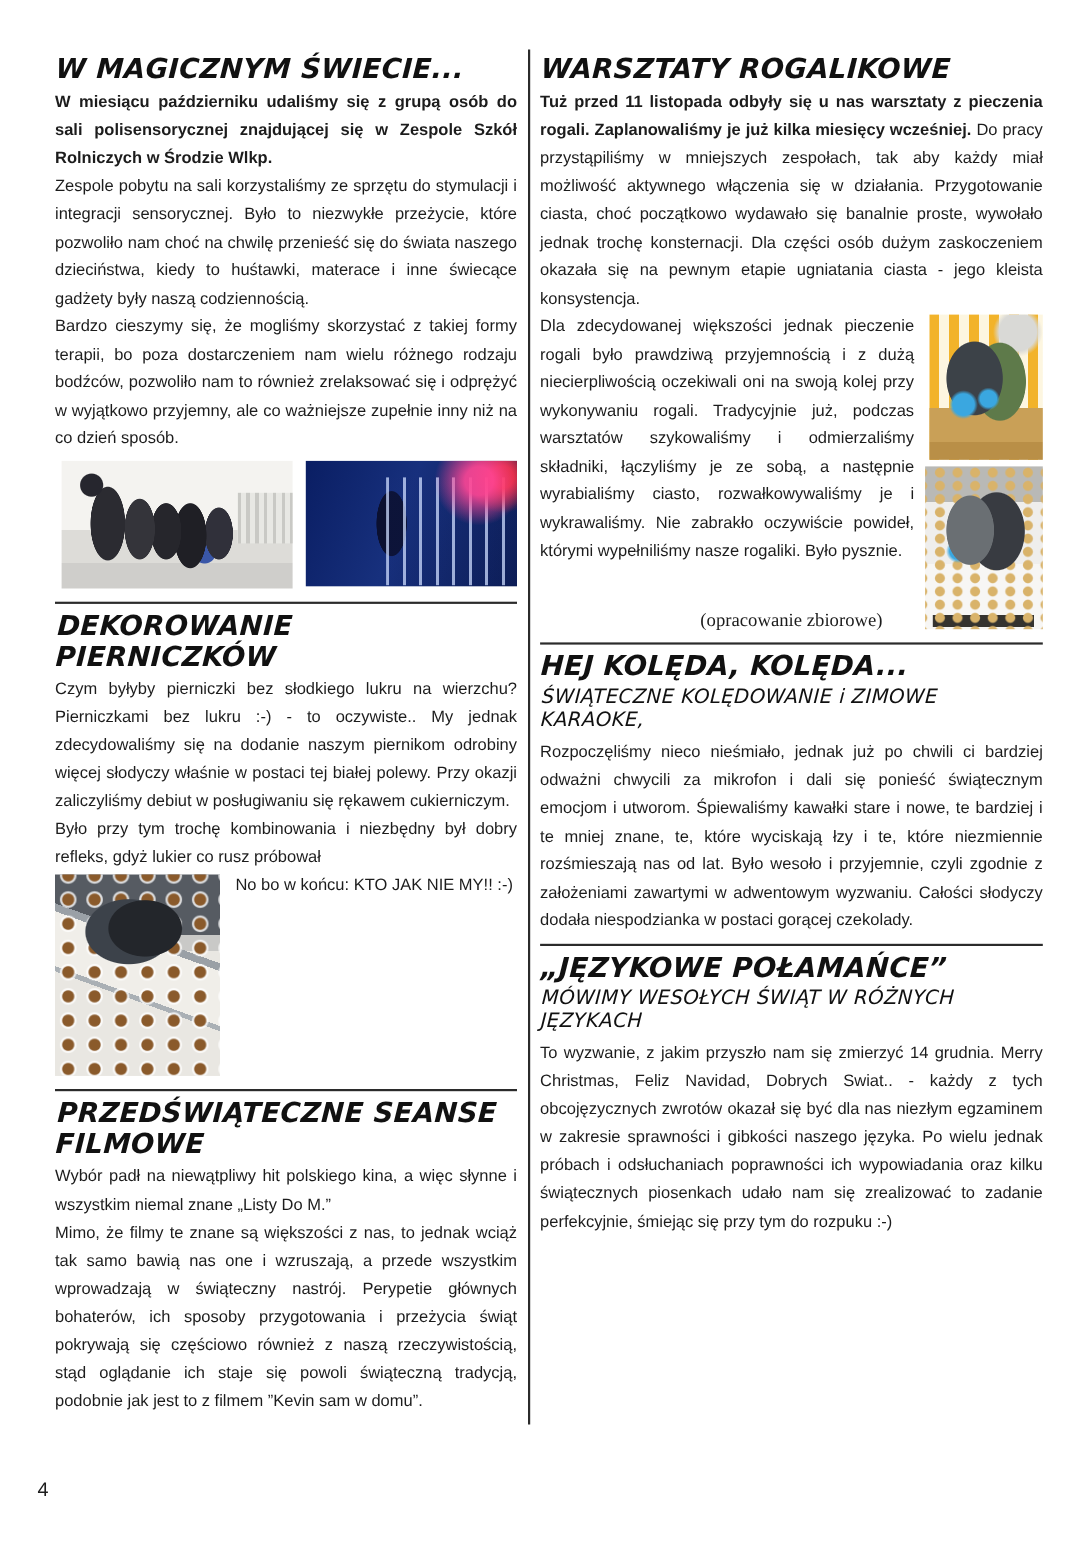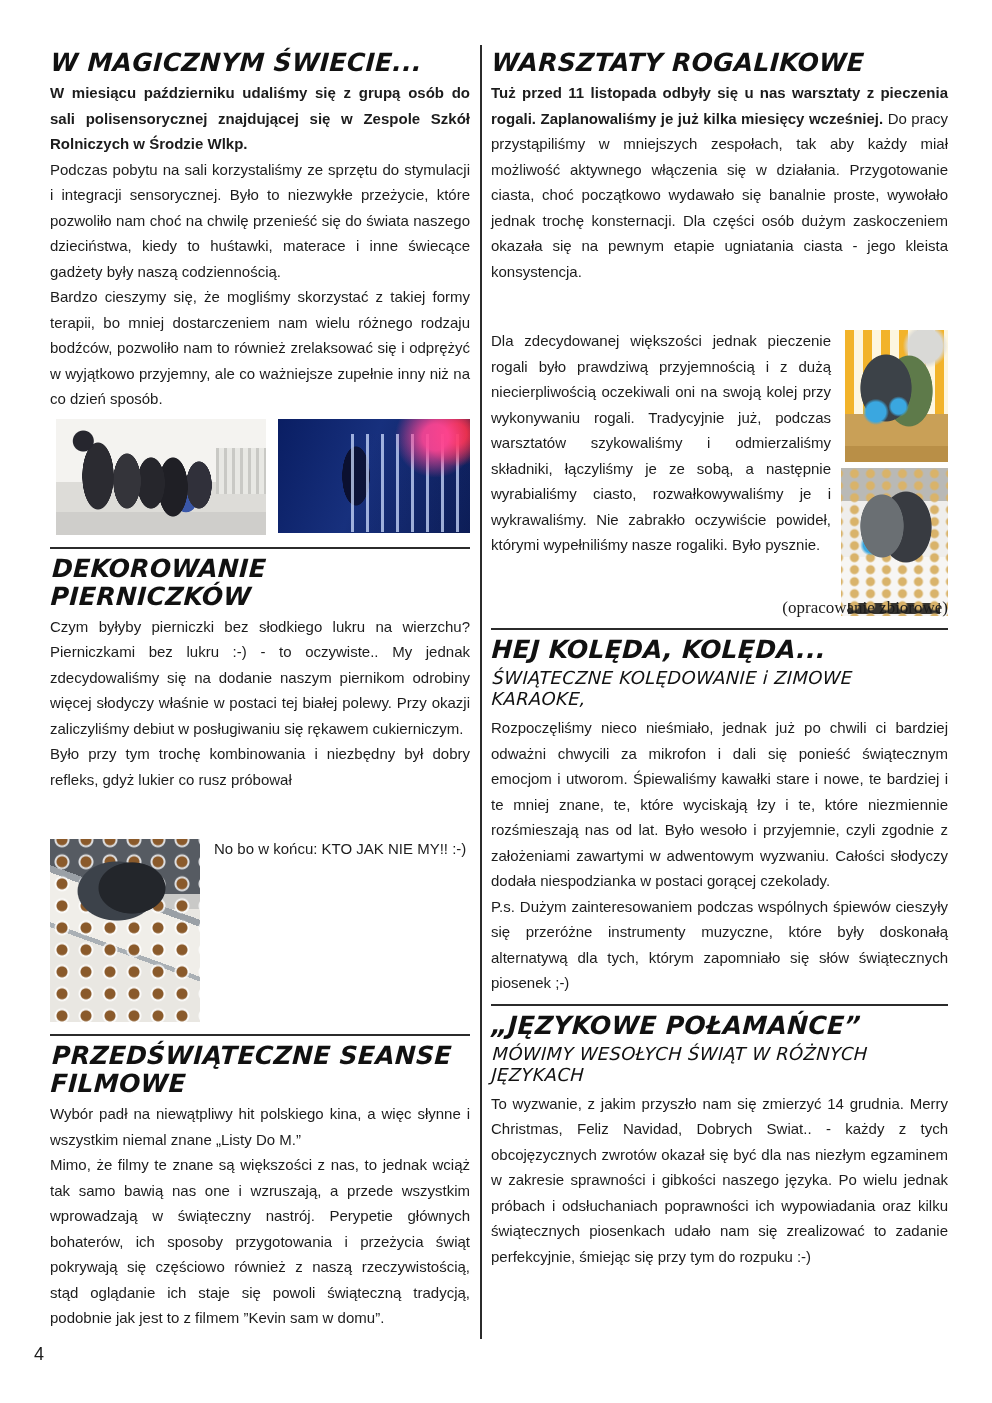--- a/index.html
+++ b/index.html
@@ -54,21 +54,21 @@
     transform:skewX(-3deg);
     transform-origin:left bottom;
   }
   p.body{
     margin:0;
     font-size:15px;
     line-height:25.5px;
     text-align:justify;
   }
   .b{font-weight:700;}
-  .flow{display:flow-root;margin-top:44px;}
+  .flow{display:flow-root;}
   .photo{background-color:#cfcfcf;}
   .photo-row{
     display:flex;
     justify-content:space-between;
     align-items:flex-start;
     margin:7px 0 4px 6px;
   }
   
   .ph-sensory-group{
     width:210px;height:116px;
@@ -137,21 +137,21 @@
     margin:2px 0 4px 10px;
     background:
       radial-gradient(ellipse 20px 26px at 50% 50%, #3b3f46 0 97%, transparent) no-repeat 24% 42% / 52px 66px,
       radial-gradient(ellipse 22px 28px at 50% 50%, #2e3237 0 97%, transparent) no-repeat 78% 38% / 56px 70px,
       radial-gradient(circle at 80% 88%, #ffffff 0 10%, #d8dde4 14%, transparent 20%),
       linear-gradient(180deg, transparent 0 76%, #eef0f2 76%),
       linear-gradient(180deg,#e6ebf2 0 60%,#cfd6df 60%);
   }
   .credit{
     margin-top:-24px;
-    text-align:right;
+    text-align:center;
     font-family:"Liberation Serif", serif;
     font-size:17px;
     line-height:24px;
   }
   .page-number{
     position:absolute;
     left:34px;top:1344px;
     font-size:18px;
   }
 </style>
@@ -159,22 +159,22 @@
 <body>
 
 <div class="page">
   <div class="columns">
 
     <div class="col col-left">
 
       <section>
         <h1 class="title">W MAGICZNYM ŚWIECIE...</h1>
         <p class="body b">W miesiącu październiku udaliśmy się z grupą osób do sali polisensorycznej znajdującej się w Zespole Szkół Rolniczych w Środzie Wlkp.</p>
-        <p class="body">Podczas pobytu na sali korzystaliśmy ze sprzętu do stymulacji i integracji sensorycznej. Było to niezwykłe przeżycie, które pozwoliło nam choć na chwilę przenieść się do świata naszego dzieciństwa, kiedy to huśtawki, materace i inne świecące gadżety były naszą codziennością.</p>
-        <p class="body">Bardzo cieszymy się, że mogliśmy skorzystać z takiej formy terapii, bo mniej dostarczeniem nam wielu różnego rodzaju bodźców, pozwoliło nam to również zrelaksować się i odprężyć w wyjątkowo przyjemny, ale co ważniejsze zupełnie inny niż na co dzień sposób.</p>
+        <p class="body">Zespole pobytu na sali korzystaliśmy ze sprzętu do stymulacji i integracji sensorycznej. Było to niezwykłe przeżycie, które pozwoliło nam choć na chwilę przenieść się do świata naszego dzieciństwa, kiedy to huśtawki, materace i inne świecące gadżety były naszą codziennością.</p>
+        <p class="body">Bardzo cieszymy się, że mogliśmy skorzystać z takiej formy terapii, bo poza dostarczeniem nam wielu różnego rodzaju bodźców, pozwoliło nam to również zrelaksować się i odprężyć w wyjątkowo przyjemny, ale co ważniejsze zupełnie inny niż na co dzień sposób.</p>
         <div class="photo-row">
           <div class="photo ph-sensory-group"></div>
           <div class="photo ph-sensory-dark"></div>
         </div>
       </section>
 
       <section>
         <h1 class="title">DEKOROWANIE PIERNICZKÓW</h1>
         <p class="body">Czym byłyby pierniczki bez słodkiego lukru na wierzchu? Pierniczkami bez lukru :-) - to oczywiste.. My jednak zdecydowaliśmy się na dodanie naszym piernikom odrobiny więcej słodyczy właśnie w postaci tej białej polewy. Przy okazji zaliczyliśmy debiut w posługiwaniu się rękawem cukierniczym.</p>
         <p class="body">Było przy tym trochę kombinowania i niezbędny był dobry refleks, gdyż lukier co rusz próbował</p>
@@ -204,21 +204,20 @@
           </div>
           <p class="body">Dla zdecydowanej większości jednak pieczenie rogali było prawdziwą przyjemnością i z dużą niecierpliwością oczekiwali oni na swoją kolej przy wykonywaniu rogali. Tradycyjnie już, podczas warsztatów szykowaliśmy i odmierzaliśmy składniki, łączyliśmy je ze sobą, a następnie wyrabialiśmy ciasto, rozwałkowywaliśmy je i wykrawaliśmy. Nie zabrakło oczywiście powideł, którymi wypełniliśmy nasze rogaliki. Było pysznie.</p>
         </div>
         <div class="credit">(opracowanie zbiorowe)</div>
       </section>
 
       <section>
         <h1 class="title">HEJ KOLĘDA, KOLĘDA...</h1>
         <div class="subtitle">ŚWIĄTECZNE KOLĘDOWANIE i ZIMOWE KARAOKE,</div>
         <p class="body">Rozpoczęliśmy nieco nieśmiało, jednak już po chwili ci bardziej odważni chwycili za mikrofon i dali się ponieść świątecznym emocjom i utworom. Śpiewaliśmy kawałki stare i nowe, te bardziej i te mniej znane, te, które wyciskają łzy i te, które niezmiennie rozśmieszają nas od lat. Było wesoło i przyjemnie, czyli zgodnie z założeniami zawartymi w adwentowym wyzwaniu. Całości słodyczy dodała niespodzianka w postaci gorącej czekolady.</p>
-        <p class="body">P.s. Dużym zainteresowaniem podczas wspólnych śpiewów cieszyły się przeróżne instrumenty muzyczne, które były doskonałą alternatywą dla tych, którym zapomniało się słów świątecznych piosenek ;-)</p>
       </section>
 
       <section>
         <h1 class="title">„JĘZYKOWE POŁAMAŃCE”</h1>
         <div class="subtitle">MÓWIMY WESOŁYCH ŚWIĄT W RÓŻNYCH JĘZYKACH</div>
         <p class="body">To wyzwanie, z jakim przyszło nam się zmierzyć 14 grudnia. Merry Christmas, Feliz Navidad, Dobrych Swiat.. - każdy z tych obcojęzycznych zwrotów okazał się być dla nas niezłym egzaminem w zakresie sprawności i gibkości naszego języka. Po wielu jednak próbach i odsłuchaniach poprawności ich wypowiadania oraz kilku świątecznych piosenkach udało nam się zrealizować to zadanie perfekcyjnie, śmiejąc się przy tym do rozpuku :-)</p>
       </section>
 
     </div>
   </div>

